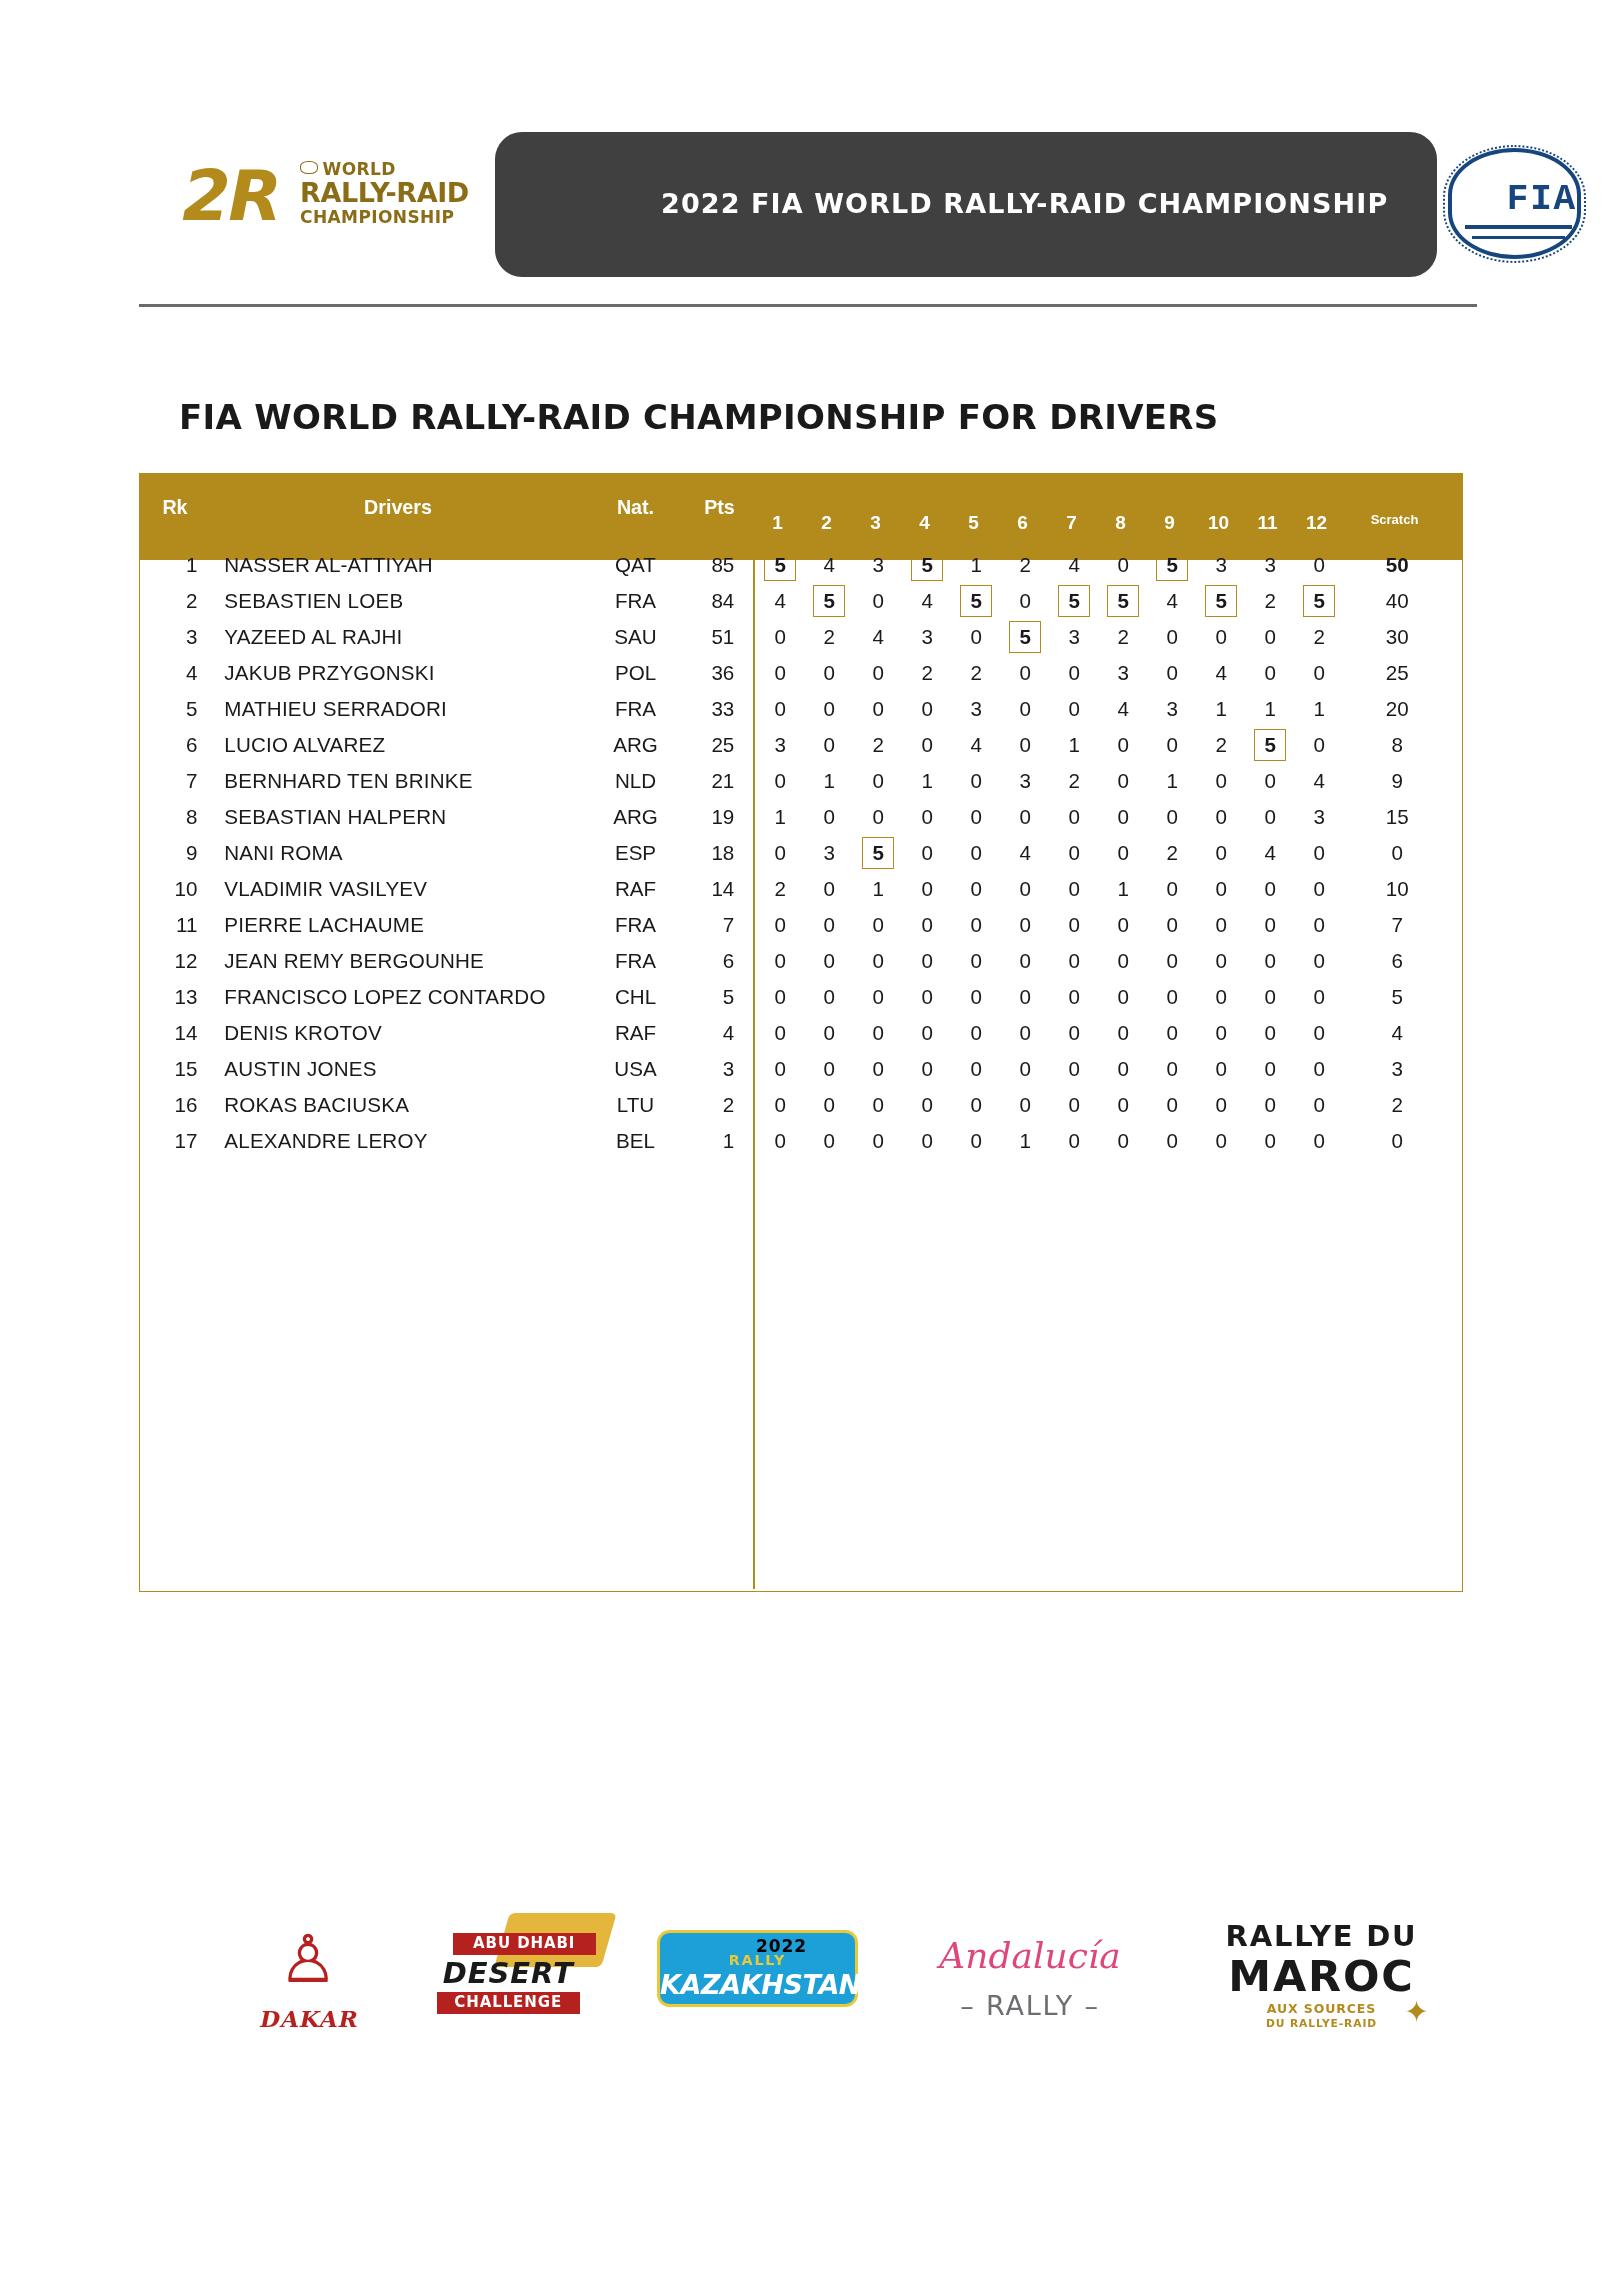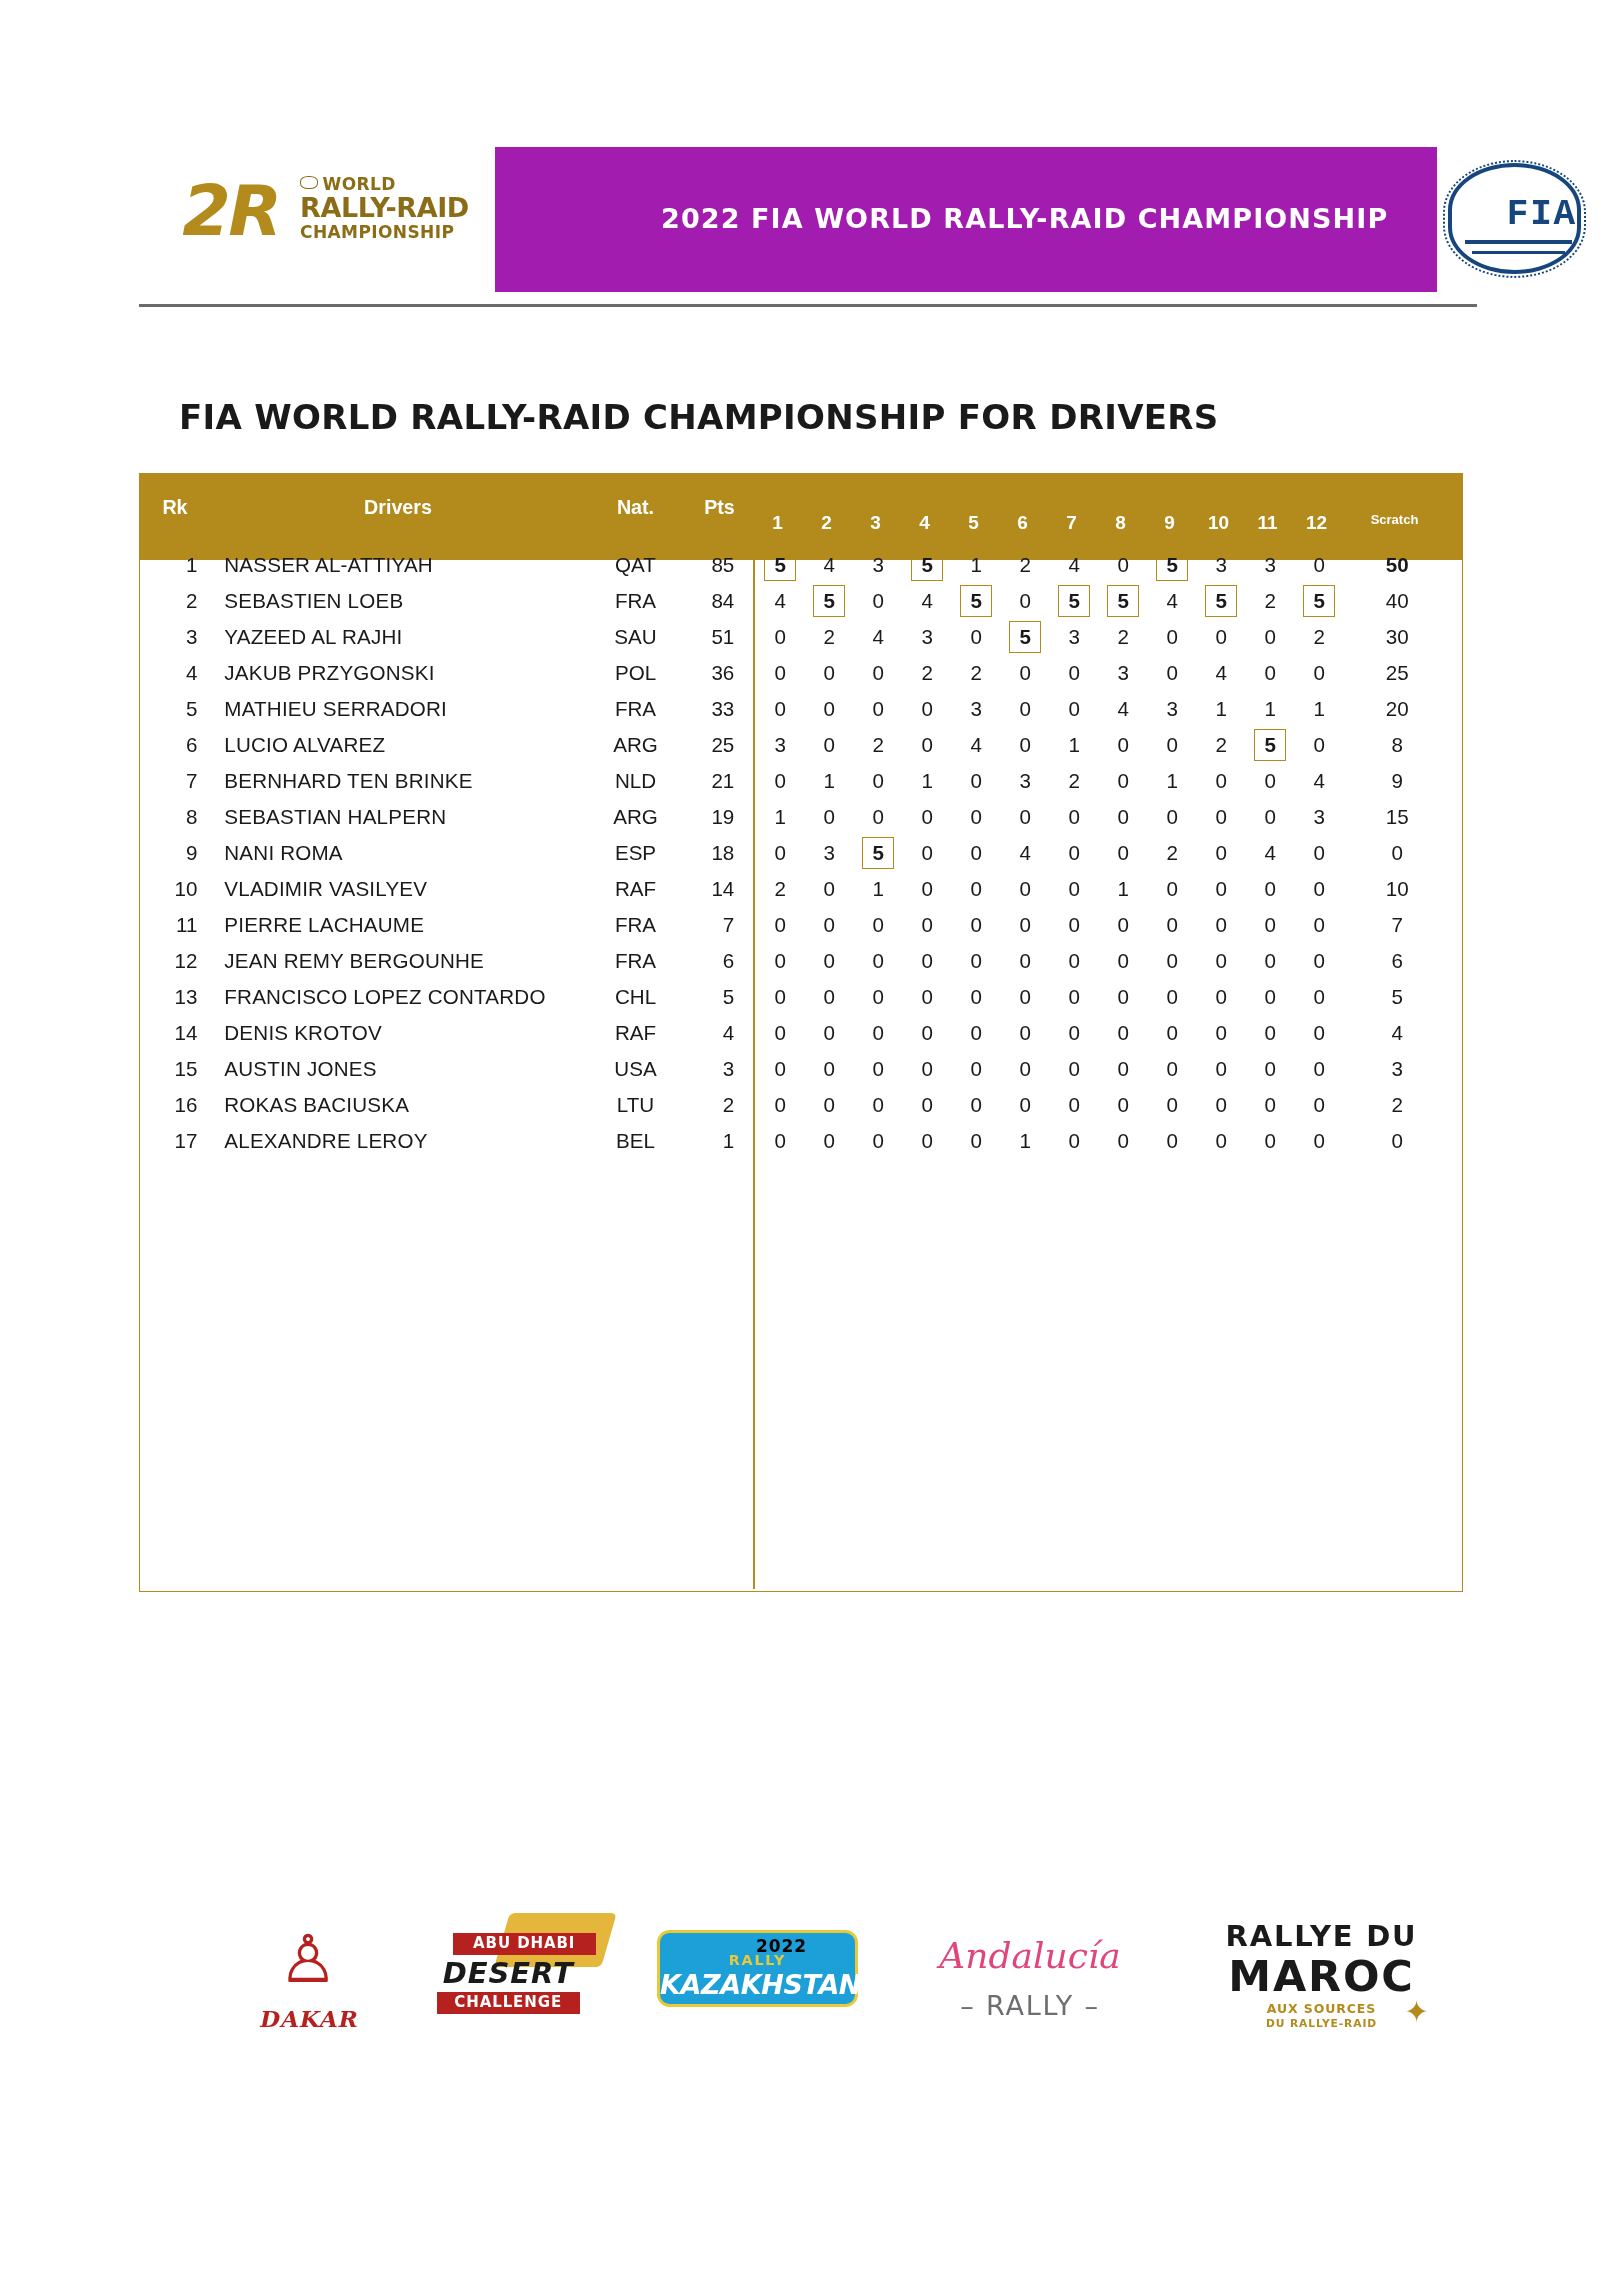--- a/index.html
+++ b/index.html
@@ -13,39 +13,40 @@
     font-family: "Liberation Sans", sans-serif;
     color: #231f20;
     position: relative;
     overflow: hidden;
   }
 
   
   .header {
     position: absolute;
     left: 139px;
-    top: 147px;
+    top: 132px;
     width: 1338px;
     height: 132px;
   }
   .header-rule {
     position: absolute;
     left: 139px;
     top: 304px;
     width: 1338px;
     height: 2.7px;
     background: #6b6b6b;
   }
   .header-band {
     position: absolute;
     left: 356px;
     top: 0;
     width: 942px;
     height: 145px;
-    background: #a21caf;
+    background: #404040;
+    border-radius: 27px;
   }
   .header-band-title {
     position: absolute;
     left: 166px;
     top: 56px;
     font-size: 27px;
     font-weight: bold;
     letter-spacing: 1.1px;
     color: #ffffff;
     font-family: "DejaVu Sans", sans-serif;

